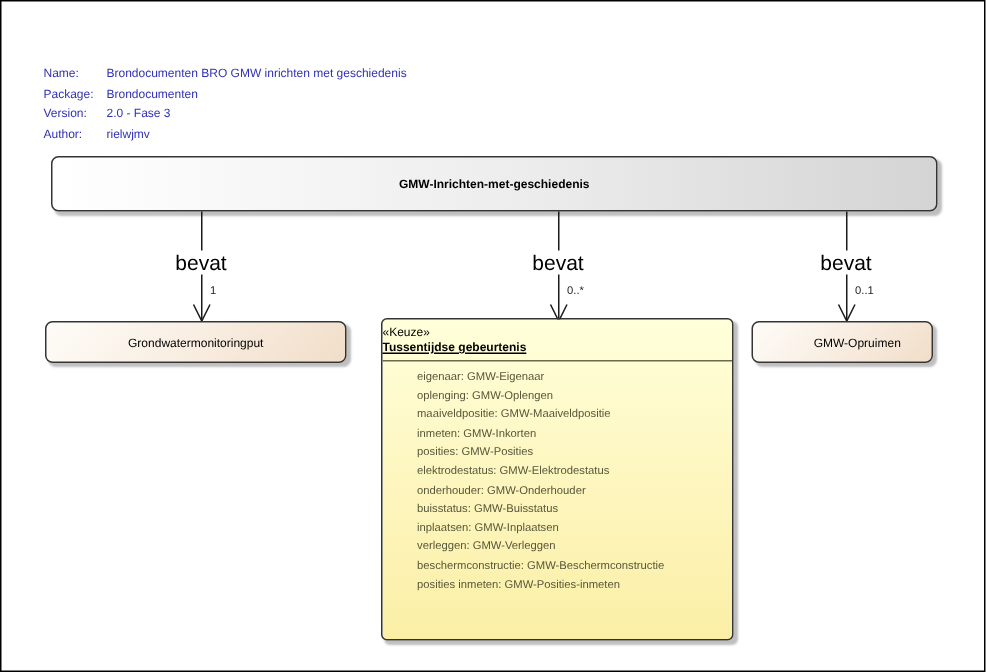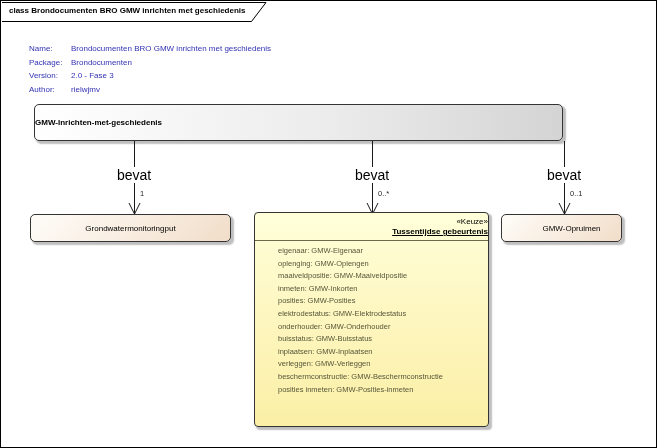--- a/index.html
+++ b/index.html
@@ -30,39 +30,39 @@
   
   .uml-box {
     position: absolute;
     border: 1px solid #343434;
     border-radius: 5px;
     box-shadow: 2.5px 2.5px 1.5px #bfbfbf;
     font-size: 8px;
     color: #000000;
   }
   .root-class {
-    left: 33px; top: 103px; width: 529px; height: 37px;
+    left: 33px; top: 103px; width: 591px; height: 37px;
     background: linear-gradient(to right, #ffffff 0%, #ececec 55%, #d4d4d4 100%);
-    display: flex; align-items: center; justify-content: flex-start;
+    display: flex; align-items: center; justify-content: center;
     font-weight: bold;
   }
   .side-class {
     height: 28px;
     background: linear-gradient(135deg, #fefcf8 0%, #f8ecdf 55%, #f1ddc9 100%);
     display: flex; align-items: center; justify-content: center;
     font-weight: normal;
   }
   .left-class  { left: 29px;  top: 213px; width: 201px; }
   .right-class { left: 500px; top: 213px; width: 121px; padding-left: 20px; }
   .choice-class {
     left: 253px; top: 211px; width: 235px; height: 215px;
     background: linear-gradient(to bottom, #ffffda 0%, #fdf5bc 55%, #fbefa6 100%);
     border-radius: 4px;
   }
-  .choice-header { padding-top: 4px; text-align: right; }
+  .choice-header { padding-top: 4px; text-align: left; }
   .stereotype { font-size: 8px; font-weight: normal; }
   .choice-name { font-size: 8px; font-weight: bold; text-decoration: underline; margin-top: 1px; }
   .choice-sep { border-top: 1px solid #6b6b4b; margin-top: 4px; }
   .attr-list { padding: 4px 5px 0 5px; margin-left: 18px; }
   .attr-line {
     font-size: 7.5px; line-height: 12.6px; color: #57573a;
     white-space: nowrap;
   }
   
   .connector { position: absolute; top: 140px; width: 0; height: 73px; }
@@ -79,26 +79,20 @@
   .conn-mult {
     position: absolute; top: 48px; left: 6px;
     font-size: 7.5px; color: #1f1f1f; white-space: nowrap;
   }
 </style>
 </head>
 <body>
 
 <div class="frame">
 
-  <div class="tab">
-    <svg width="266" height="20" viewBox="0 0 266 20">
-      <path d="M0,0.5 L264,0.5 L249.5,19.5 L0,19.5" fill="#ffffff" stroke="#000000" stroke-width="1"></path>
-    </svg>
-    <span class="tab-label">class Brondocumenten BRO GMW inrichten met geschiedenis</span>
-  </div>
 
   <div class="meta">
     <div class="meta-row">
       <span class="meta-label">Name:</span><span>Brondocumenten BRO GMW inrichten met geschiedenis</span>
     </div>
     <div class="meta-row">
       <span class="meta-label">Package:</span><span>Brondocumenten</span>
     </div>
     <div class="meta-row">
       <span class="meta-label">Version:</span><span>2.0 - Fase 3</span>

